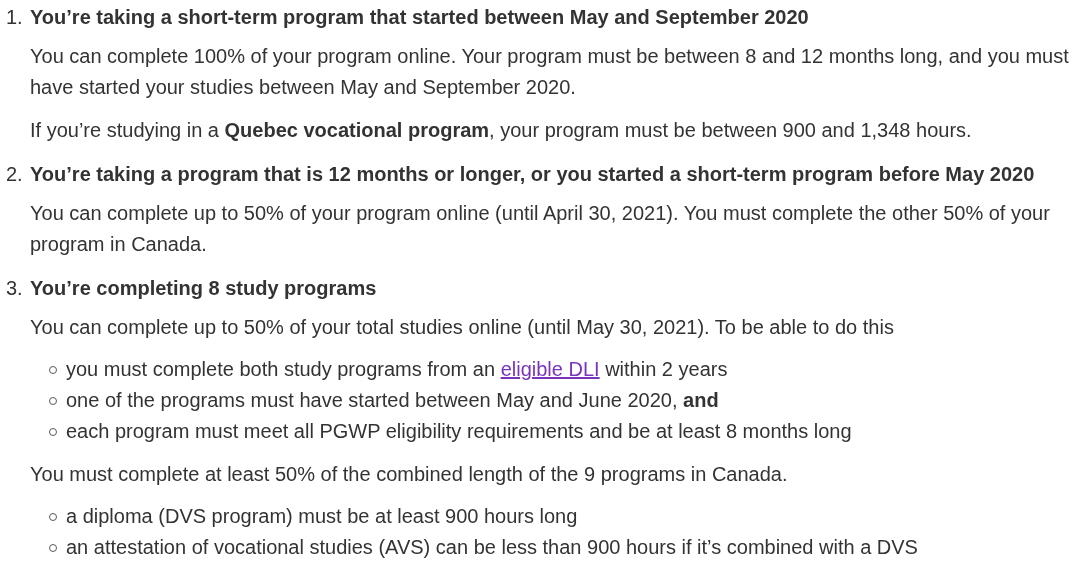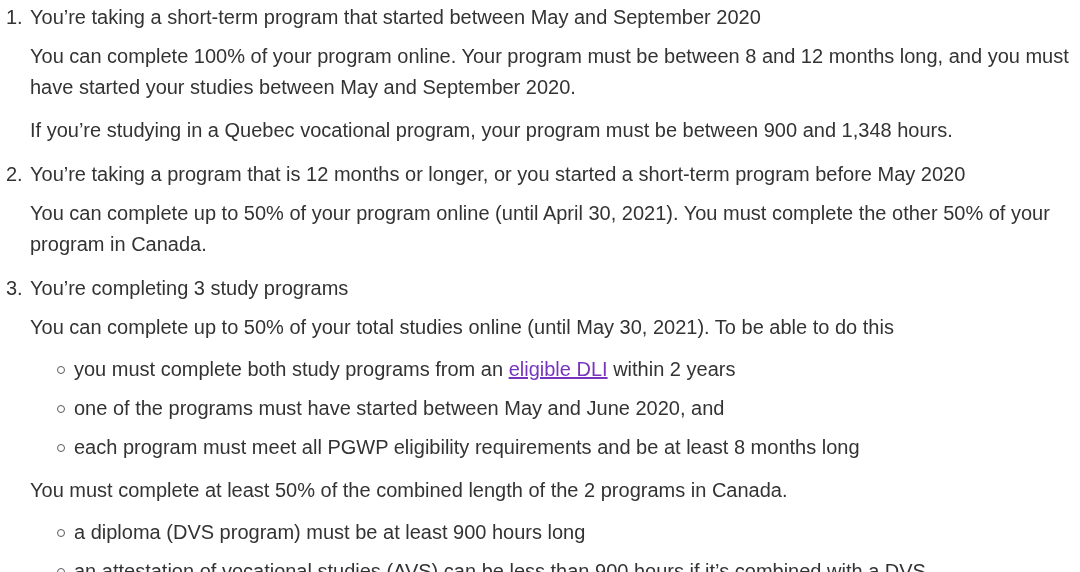--- a/index.html
+++ b/index.html
@@ -35,37 +35,37 @@
   }
   .num {
     position: absolute;
     left: 0;
     top: 0;
     width: 20px;
     text-align: left;
     font-weight: 400;
   }
   .title {
-    font-weight: 400;
+    font-weight: 700;
   }
   p {
     margin: 12px 0 0 0;
   }
   p.flush {
     margin-top: 8px;
   }
-  strong { font-weight: 400; }
+  strong { font-weight: 700; }
   ul.sub {
     list-style: none;
     margin: 11px 0 0 0;
     padding: 0 0 0 36px;
   }
   ul.sub > li {
     position: relative;
-    margin: 8px;
+    margin: 0;
   }
   ul.sub > li::before {
     content: "";
     position: absolute;
     left: -17px;
     top: 12px;
     width: 6px;
     height: 6px;
     border: 1.5px solid #595959;
     border-radius: 50%;
@@ -91,30 +91,30 @@
     </li>
 
     <li class="item">
       <span class="num">2.</span>
       <div class="title">You’re taking a program that is 12 months or longer, or you started a short-term program before May 2020</div>
       <p class="flush">You can complete up to 50% of your program online (until April 30, 2021). You must complete the other 50% of your program in Canada.</p>
     </li>
 
     <li class="item">
       <span class="num">3.</span>
-      <div class="title">You’re completing 3 study programs</div>
+      <div class="title">You’re completing 8 study programs</div>
       <p class="flush">You can complete up to 50% of your total studies online (until May 30, 2021). To be able to do this</p>
 
       <ul class="sub">
         <li><span>you must complete both study programs from an </span><a class="link">eligible DLI</a><span> within 2 years</span></li>
         <li><span>one of the programs must have started between May and June 2020, </span><strong>and</strong><span></span></li>
         <li><span>each program must meet all PGWP eligibility requirements and be at least 8 months long</span></li>
       </ul>
 
-      <p>You must complete at least 50% of the combined length of the 2 programs in Canada.</p>
+      <p>You must complete at least 50% of the combined length of the 9 programs in Canada.</p>
 
 
       <ul class="sub">
         <li>a diploma (DVS program) must be at least 900 hours long</li>
         <li>an attestation of vocational studies (AVS) can be less than 900 hours if it’s combined with a DVS</li>
       </ul>
     </li>
 
   </ol>
 </div>

